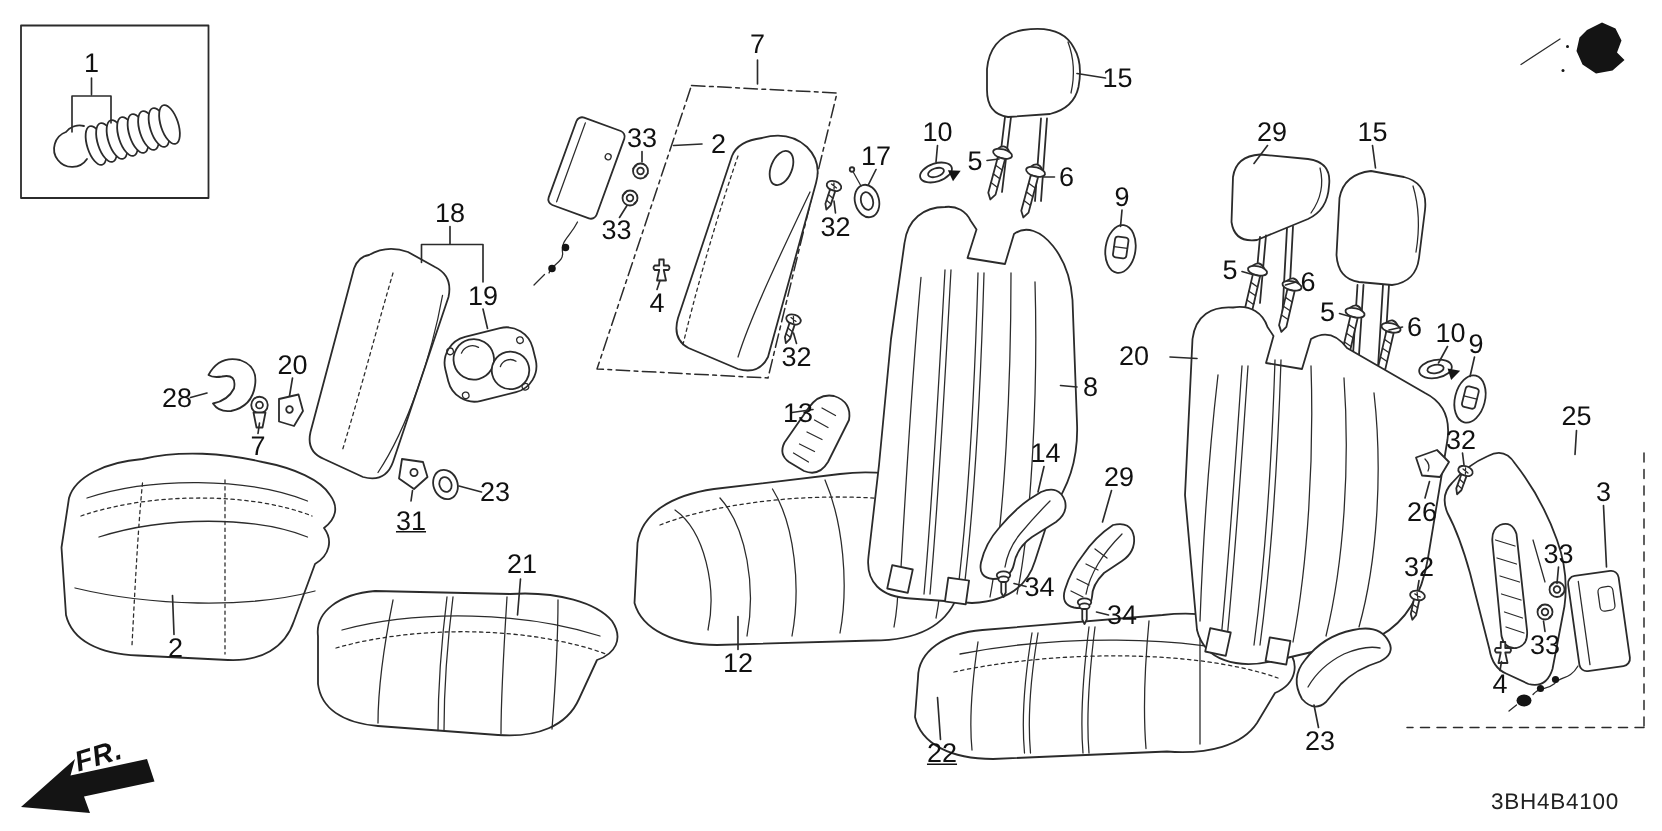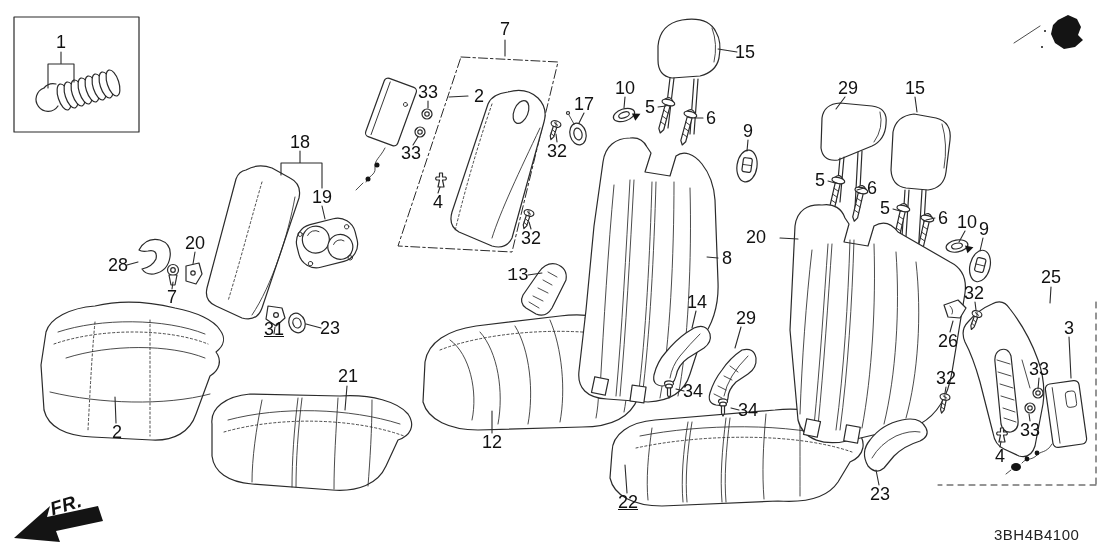--- a/index.html
+++ b/index.html
@@ -323,25 +323,25 @@
       <div class="callout" style="left: 711px; top: 118px;">6</div>
       <div class="callout" style="left: 745px; top: 52px;">15</div>
       <div class="callout" style="left: 848px; top: 88px;">29</div>
       <div class="callout" style="left: 915px; top: 88px;">15</div>
       <div class="callout" style="left: 748px; top: 131px;">9</div>
       <div class="callout" style="left: 300px; top: 142px; text-align: right;">18</div>
       <div class="callout" style="left: 322px; top: 197px;">19</div>
       <div class="callout" style="left: 195px; top: 243px;">20</div>
       <div class="callout" style="left: 118px; top: 265px;">28</div>
       <div class="callout" style="left: 172px; top: 297px;">7</div>
-      <div class="callout" style="left: 274px; top: 329px; text-decoration: underline;">31</div>
+      <div class="callout" style="left: 274px; top: 347px; text-decoration: underline;">31</div>
       <div class="callout" style="left: 330px; top: 328px;">23</div>
       <div class="callout" style="left: 438px; top: 202px;">4</div>
       <div class="callout" style="left: 531px; top: 238px;">32</div>
-      <div class="callout" style="left: 518px; top: 275px; font-family: Liberation Mono, monospace;">13</div>
+      <div class="callout" style="left: 532px; top: 275px;">13</div>
       <div class="callout" style="left: 727px; top: 258px;">8</div>
       <div class="callout" style="left: 697px; top: 302px;">14</div>
       <div class="callout" style="left: 756px; top: 237px;">20</div>
       <div class="callout" style="left: 820px; top: 180px;">5</div>
       <div class="callout" style="left: 872px; top: 188px;">6</div>
       <div class="callout" style="left: 885px; top: 208px;">5</div>
       <div class="callout" style="left: 943px; top: 218px;">6</div>
       <div class="callout" style="left: 967px; top: 222px;">10</div>
       <div class="callout" style="left: 984px; top: 229px;">9</div>
       <div class="callout" style="left: 1051px; top: 277px;">25</div>

